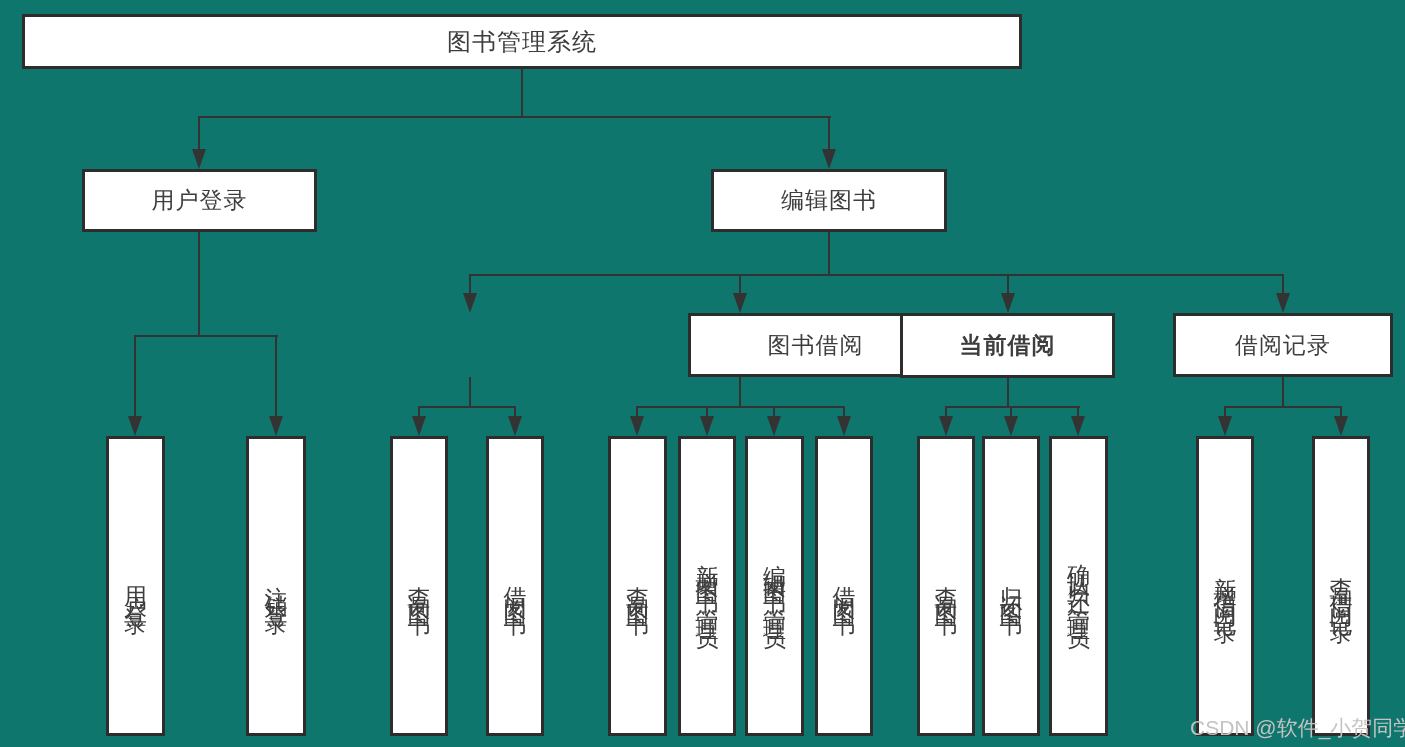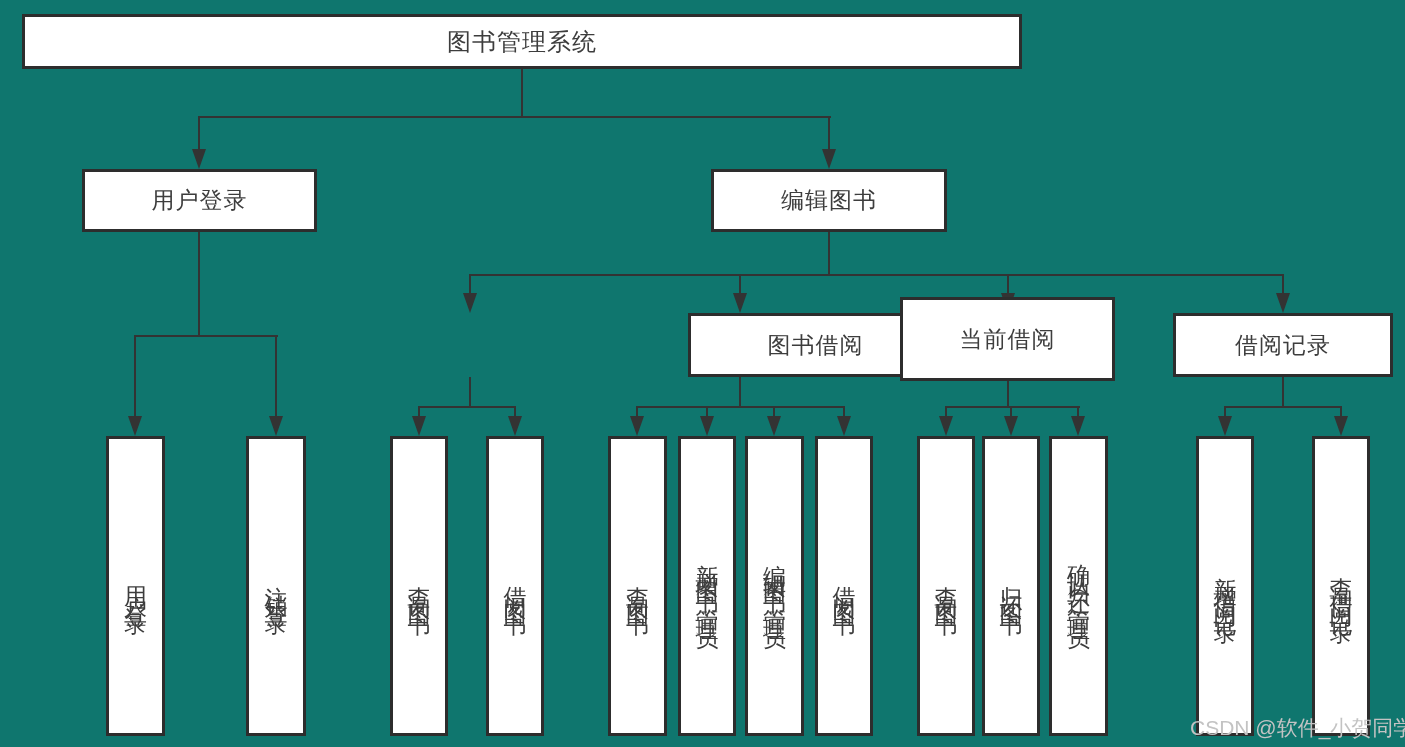--- a/index.html
+++ b/index.html
@@ -34,21 +34,21 @@
 <body>
 
 <div class="stage">
 
   <div class="box hbox root" style="left:22px;top:14px;width:1000px;height:55px;">图书管理系统</div>
 
   <div class="box hbox" style="left:82px;top:169px;width:235px;height:63px;">用户登录</div>
   <div class="box hbox" style="left:711px;top:169px;width:236px;height:63px;">编辑图书</div>
 
   <div class="box hbox" style="left:640px;top:313px;width:255px;height:64px;margin-left:48px;">图书借阅</div>
-  <div class="box hbox" style="left:900px;top:297px;width:215px;height:84px;">当前借阅</div>
+  <div class="box hbox" style="left:900px;top:313px;width:215px;height:65px;font-weight:bold;">当前借阅</div>
   <div class="box hbox" style="left:1173px;top:313px;width:220px;height:64px;">借阅记录</div>
 
   <div class="box vbox" style="left:106px;top:436px;width:59px;height:300px;">
       <span>用户登录</span>
     </div>
   <div class="box vbox" style="left:246px;top:436px;width:60px;height:300px;">
       <span>注销登录</span>
     </div>
 
   <div class="box vbox" style="left:390px;top:436px;width:58px;height:300px;">

